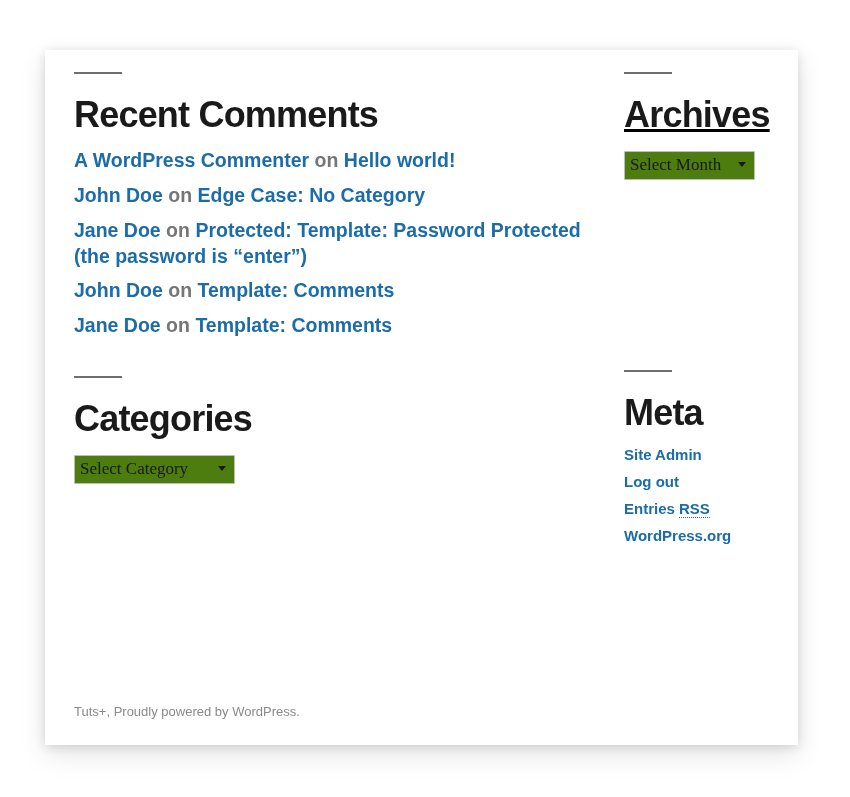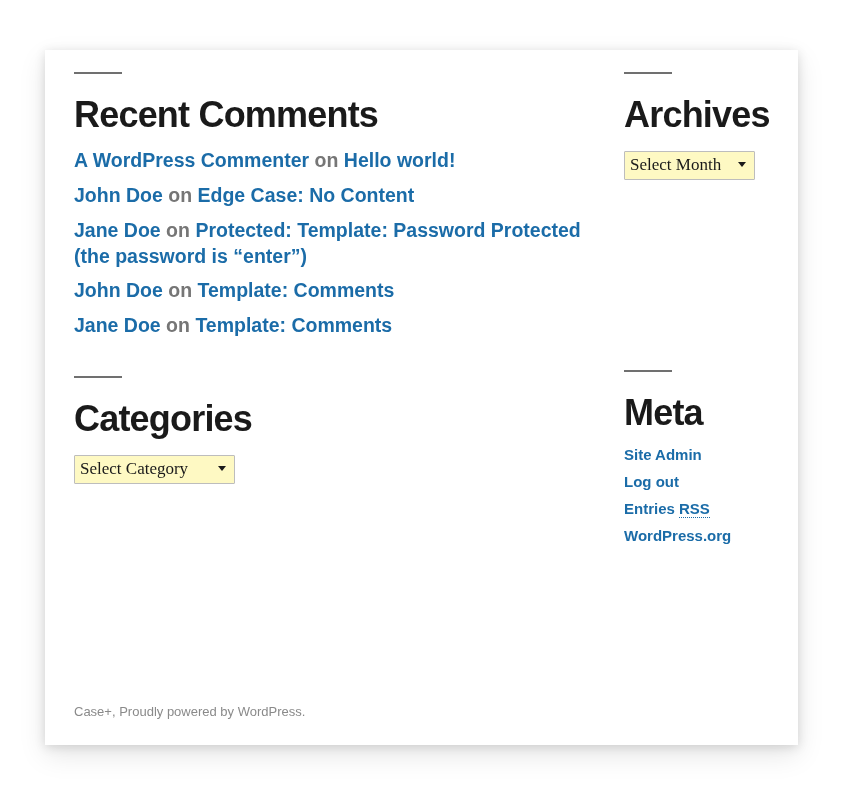--- a/index.html
+++ b/index.html
@@ -37,21 +37,21 @@
     left: 0;
     top: 0;
     width: 753px;
   }
 
   
   .widget {
     position: absolute;
   }
   .w-recent-comments { left: 29px; top: 22px;  width: 520px; }
-  .w-archives        { left: 579px; top: 22px; width: 165px; }
+  .w-archives        { left: 579px; top: 22px; width: 165px; text-decoration: underline; }
   .w-categories      { left: 29px; top: 326px; width: 320px; }
   .w-meta            { left: 579px; top: 320px; width: 165px; }
 
   
   .widget-rule {
     width: 48px;
     height: 2px;
     background: #707070;
     margin: 0 0 22px 0;
   }
@@ -95,21 +95,21 @@
   }
 
   
   .wp-select {
     -webkit-appearance: none;
     appearance: none;
     font-family: "Liberation Serif", serif;
     font-size: 17px;
     line-height: 1.2;
     color: #1a1a1a;
-    background: #fef9c3;
+    background: #4d7c0f;
     border: 1px solid #bdbdbd;
     border-radius: 1px;
     padding: 3px 26px 4px 5px;
     margin: 3px 0 0 0;
     box-sizing: border-box;
     cursor: pointer;
   }
   .select-wrap {
     position: relative;
     display: inline-block;
@@ -179,21 +179,21 @@
     <div class="widgets">
 
       <section class="widget w-recent-comments">
         <div class="widget-rule"></div>
         <h2 class="widget-title">Recent Comments</h2>
         <ul class="comments-list">
           <li>
             <a class="c-author">A WordPress Commenter</a><span class="c-sep"> on </span><a class="c-post">Hello world!</a>
           </li>
           <li>
-            <a class="c-author">John Doe</a><span class="c-sep"> on </span><a class="c-post">Edge Case: No Content</a>
+            <a class="c-author">John Doe</a><span class="c-sep"> on </span><a class="c-post">Edge Case: No Category</a>
           </li>
           <li>
             <a class="c-author">Jane Doe</a><span class="c-sep"> on </span><a class="c-post">Protected: Template: Password Protected (the password is “enter”)</a>
           </li>
           <li>
             <a class="c-author">John Doe</a><span class="c-sep"> on </span><a class="c-post">Template: Comments</a>
           </li>
           <li>
             <a class="c-author">Jane Doe</a><span class="c-sep"> on </span><a class="c-post">Template: Comments</a>
           </li>
@@ -237,17 +237,17 @@
           </li>
           <li>
             <a><span>WordPress.org</span></a>
           </li>
         </ul>
       </section>
 
     </div>
 
     <div class="site-footer">
-      <span>Case+</span><span class="sep">, </span><span>Proudly powered by </span><a>WordPress</a><span>.</span>
+      <span>Tuts+</span><span class="sep">, </span><span>Proudly powered by </span><a>WordPress</a><span>.</span>
     </div>
 
   </div>
 </div>
 
 </body></html>

